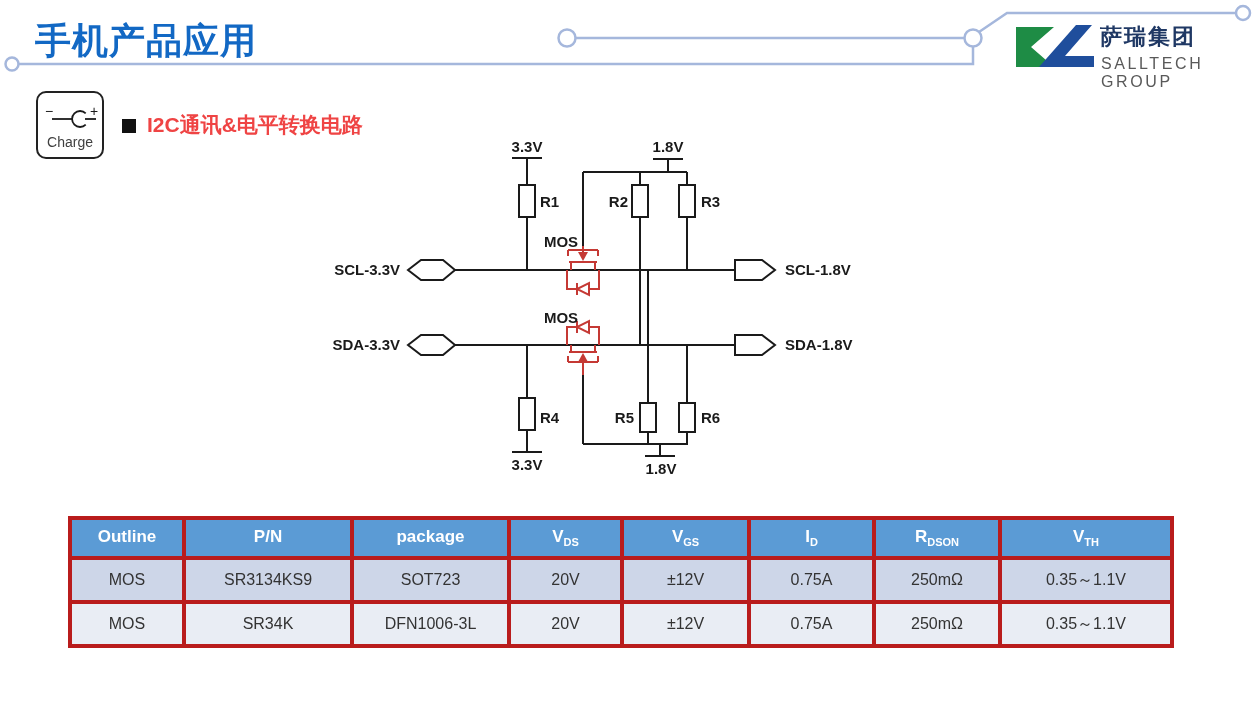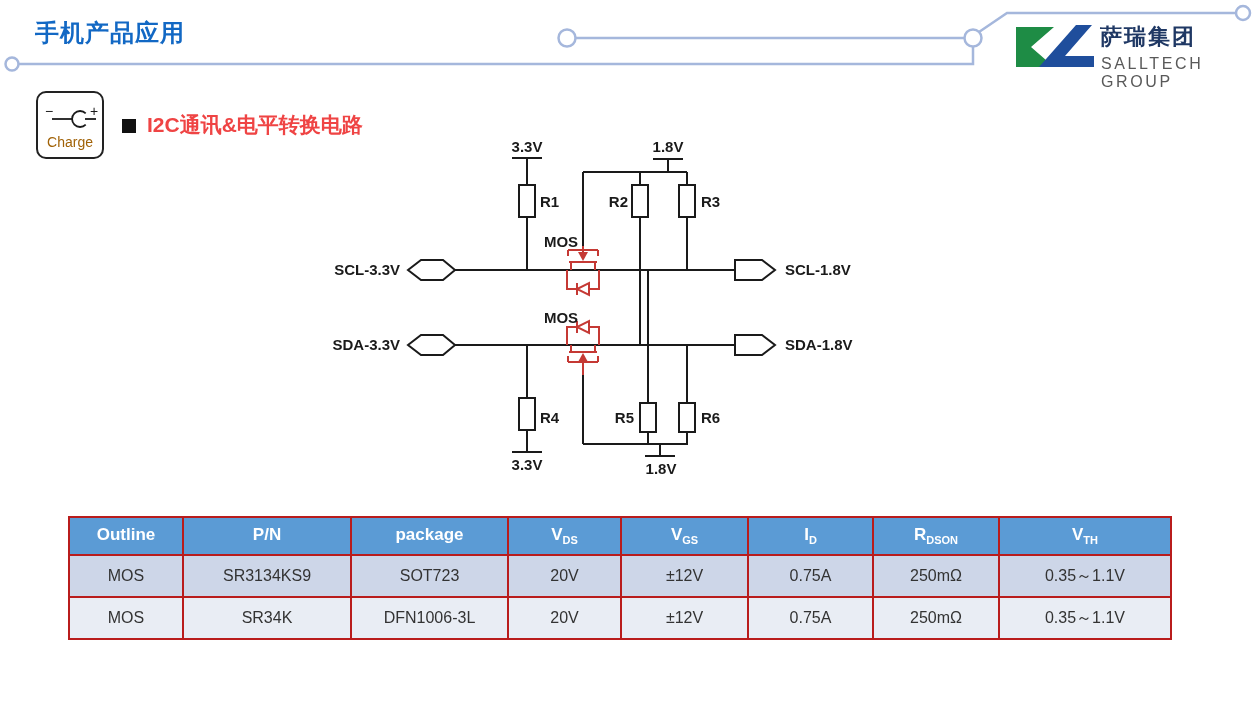--- a/index.html
+++ b/index.html
@@ -3,57 +3,57 @@
 <meta charset="utf-8">
 <style>
   html,body{margin:0;padding:0;}
   body{
     width:1256px;height:703px;position:relative;background:#ffffff;
     font-family:"Liberation Sans",sans-serif;overflow:hidden;
   }
   
   .page-title{
     position:absolute;left:35px;top:17px;
-    font-size:24px;font-weight:bold;color:#1268C4;letter-spacing:1px;
+    font-size:36px;font-weight:bold;color:#1268C4;letter-spacing:1px;
   }
   .logo-cn{
     position:absolute;left:1100px;top:22px;
     font-size:22px;font-weight:bold;color:#1F3864;letter-spacing:2px;
   }
   .logo-en{
     position:absolute;left:1101px;top:55px;
     font-size:16px;color:#595959;letter-spacing:2.6px;
   }
   
   .charge-badge{
     position:absolute;left:36px;top:91px;width:68px;height:68px;
     border:2px solid #222;border-radius:10px;background:#fff;box-sizing:border-box;
   }
   .charge-label{
     position:absolute;left:0;right:0;bottom:7px;text-align:center;
-    font-size:14px;color:#a16207;
+    font-size:14px;color:#404040;
   }
   
   .section-bullet{
     position:absolute;left:122px;top:119px;width:14px;height:14px;background:#111;
   }
   .section-heading{
     position:absolute;left:147px;top:111px;
     font-size:21px;font-weight:bold;color:#ef4444;
   }
   
   .layer{position:absolute;left:0;top:0;}
   .ctext{font-family:"Liberation Sans",sans-serif;font-weight:bold;font-size:15px;fill:#1a1a1a;}
   
   table.spec{
     position:absolute;left:68px;top:516px;width:1102px;
     border-collapse:collapse;table-layout:fixed;
   }
   table.spec th,table.spec td{
-    border:2px solid #b91c1c;text-align:center;vertical-align:middle;padding:0;
+    border:4px solid #b91c1c;text-align:center;vertical-align:middle;padding:0;
   }
   table.spec th{
     background:#5B9BD5;color:#ffffff;font-size:17px;font-weight:bold;height:36px;
   }
   table.spec th sub{font-size:11px;}
   table.spec td{font-size:16px;color:#333333;height:40px;font-weight:normal;}
   table.spec tr.band-a td{background:#CDD6E8;}
   table.spec tr.band-b td{background:#E9EDF4;}
 </style>
 </head>

